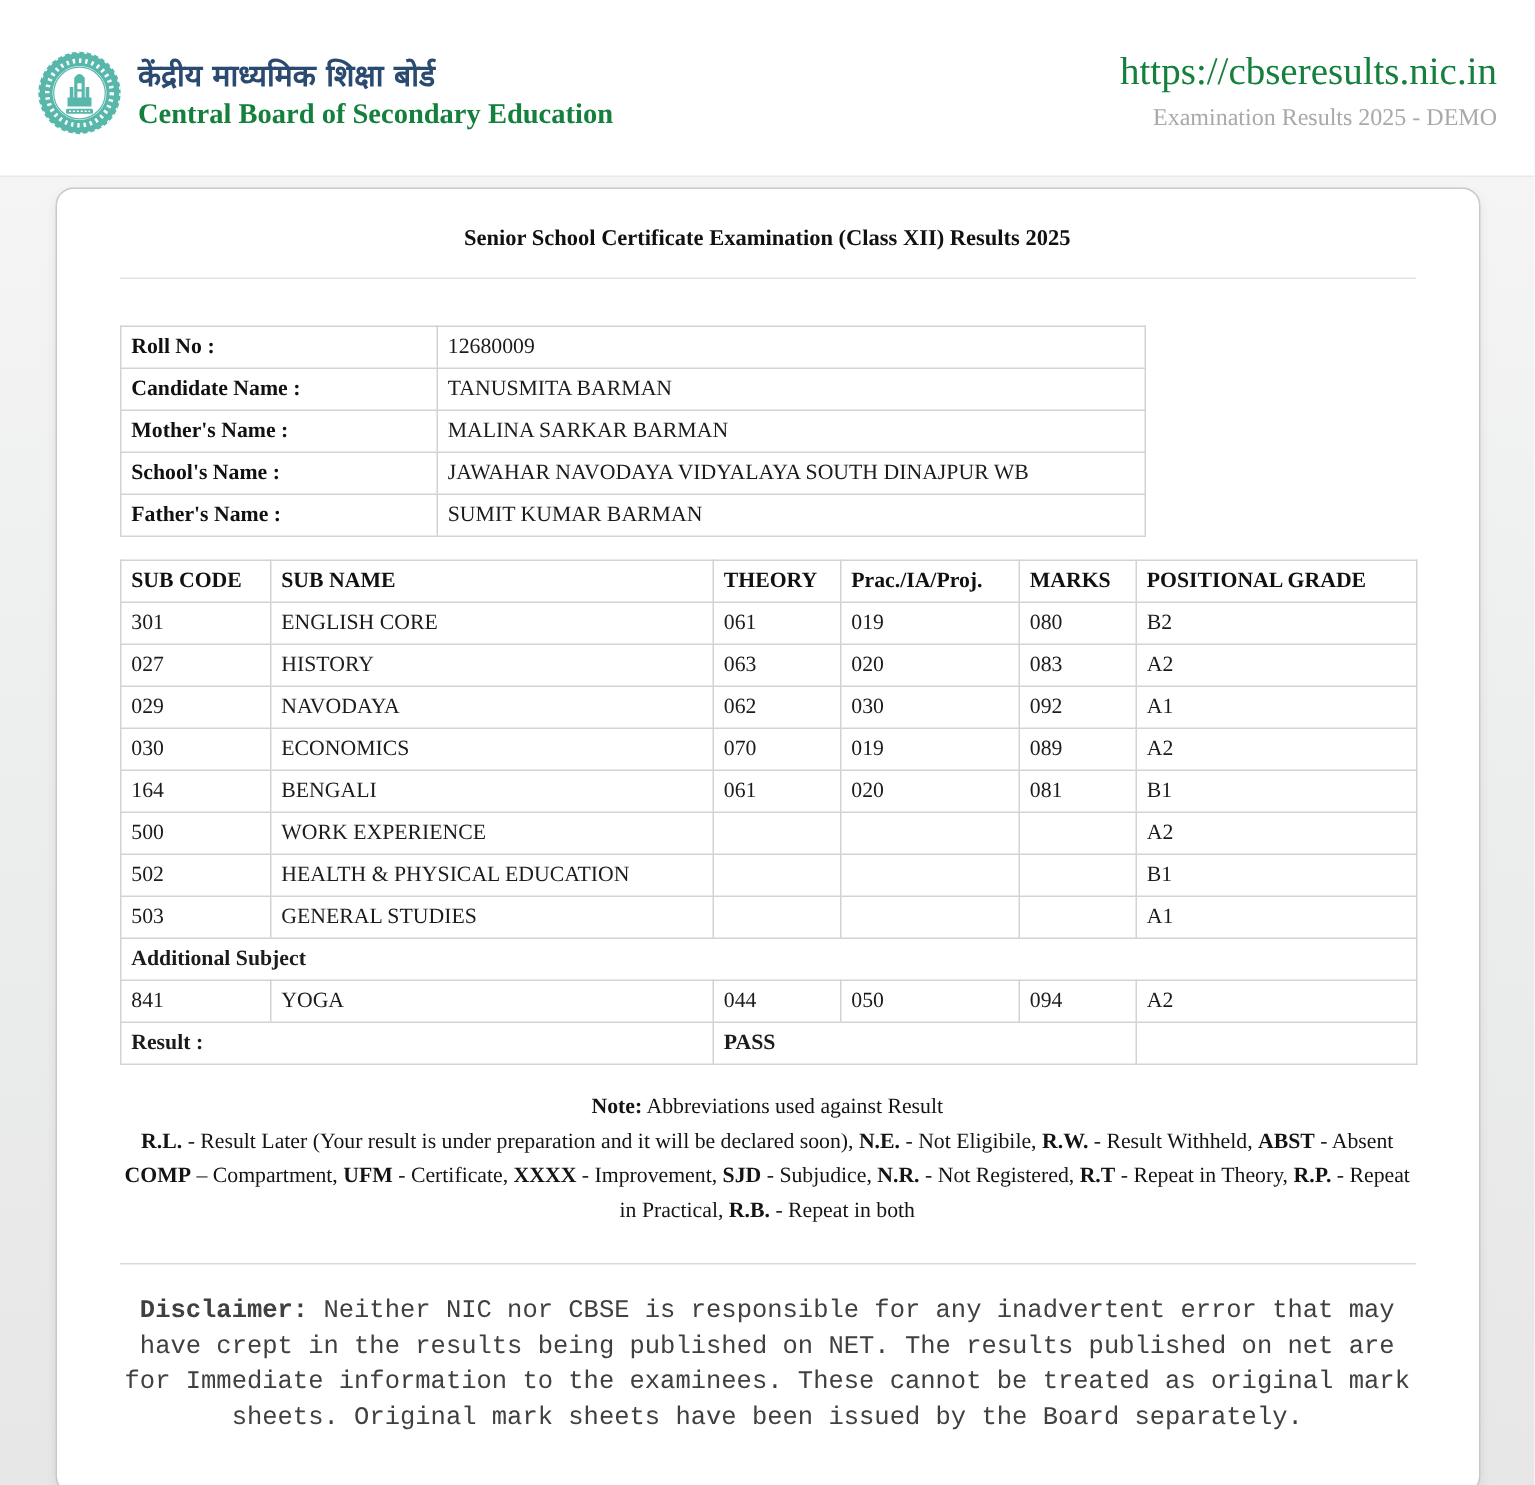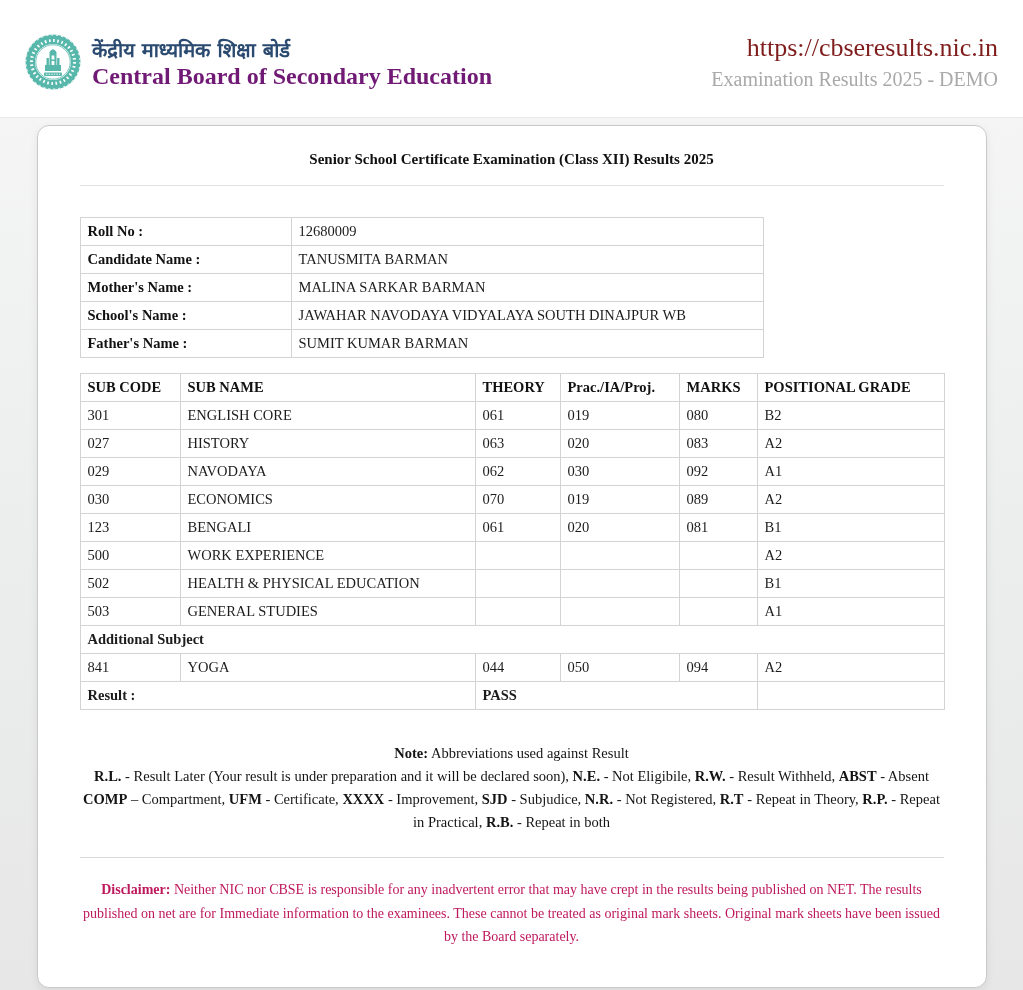--- a/index.html
+++ b/index.html
@@ -26,28 +26,28 @@
   .brand-logo { width: 56px; height: 56px; flex: 0 0 auto; }
   .brand-text { margin-left: 11px; }
   .brand-hindi {
     font-size: 20px;
     font-weight: bold;
     color: #2b4a70;
     line-height: 26px;
     font-family: "DejaVu Sans", "Liberation Sans", sans-serif;
   }
   .brand-english {
-    font-size: 24px;
-    color: #701a75;
+    font-size: 19px;
+    color: #15803d;
     line-height: 27px;
     font-weight: 600;
   }
   .site-ref { text-align: right; margin-top: -2px; }
-  .site-url { font-size: 26px; color: #7f1d1d; line-height: 32px; }
-  .site-subtitle { font-size: 20px; color: #a9a9a9; line-height: 30px; }
+  .site-url { font-size: 26px; color: #15803d; line-height: 32px; }
+  .site-subtitle { font-size: 16px; color: #a9a9a9; line-height: 30px; }
 
   
   .page { padding-top: 7px; }
   .result-card {
     width: 950px;
     margin: 0 auto;
     background: #ffffff;
     border: 1px solid #c9c9c9;
     border-radius: 12px;
     box-shadow: 0 3px 8px rgba(0,0,0,0.07);
@@ -80,39 +80,40 @@
     white-space: nowrap;
   }
   .info-table { margin-top: 31px; }
   .info-table .lbl { font-weight: bold; color: #111; }
   .marks-table { margin-top: 15px; }
   .marks-table th { font-weight: bold; color: #111; }
   .section-row td { font-weight: bold; }
   .result-row .lbl, .result-row .res { font-weight: bold; }
 
   
-  .note-block { margin-top: 32px; text-align: center; }
+  .note-block { margin-top: 17px; text-align: center; }
   .note-line {
     font-size: 14.5px;
     line-height: 23px;
     color: #141414;
     max-width: 864px;
     margin: 0 auto;
   }
   .note-line b { font-weight: bold; }
   .disclaimer-rule {
     border: none;
     border-top: 1px solid #d9d9d9;
     margin: 23px 0 20px 0;
   }
   .disclaimer-text {
-    font-size: 14px;
+    font-size: 17px;
     line-height: 23.5px;
     text-align: center;
-    color: #be185d;
+    color: #404040;
+    font-family: Liberation Mono, monospace;
   }
   .disclaimer-text b { font-weight: bold; }
 </style>
 </head>
 <body>
 
 <header class="site-header">
   <div class="brand">
     <svg class="brand-logo" viewBox="0 0 56 56" aria-hidden="true">
       <circle cx="28" cy="28" r="27.5" fill="#57b7ab"></circle>
@@ -222,21 +223,21 @@
         </tr>
         <tr>
           <td>030</td>
           <td>ECONOMICS</td>
           <td>070</td>
           <td>019</td>
           <td>089</td>
           <td>A2</td>
         </tr>
         <tr>
-          <td>123</td>
+          <td>164</td>
           <td>BENGALI</td>
           <td>061</td>
           <td>020</td>
           <td>081</td>
           <td>B1</td>
         </tr>
         <tr>
           <td>500</td>
           <td>WORK EXPERIENCE</td>
           <td></td>

